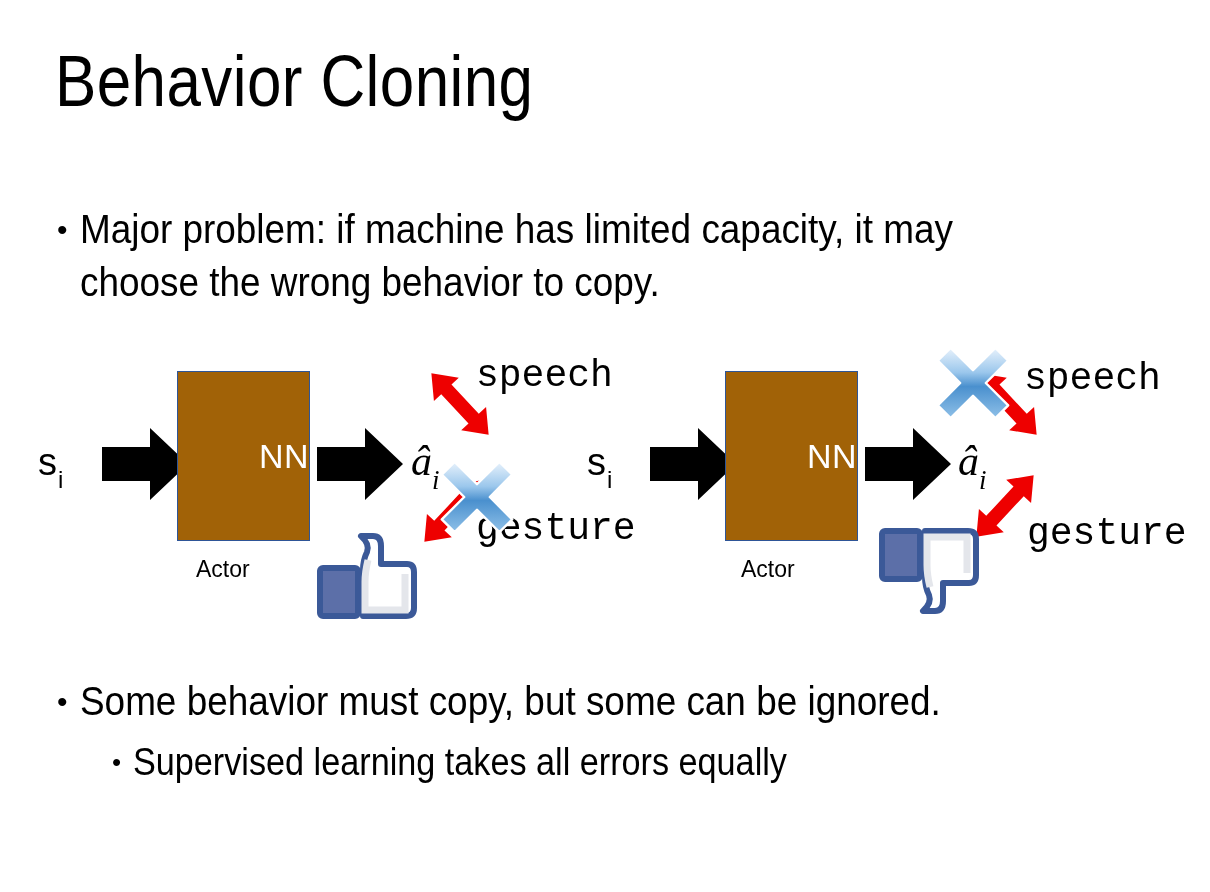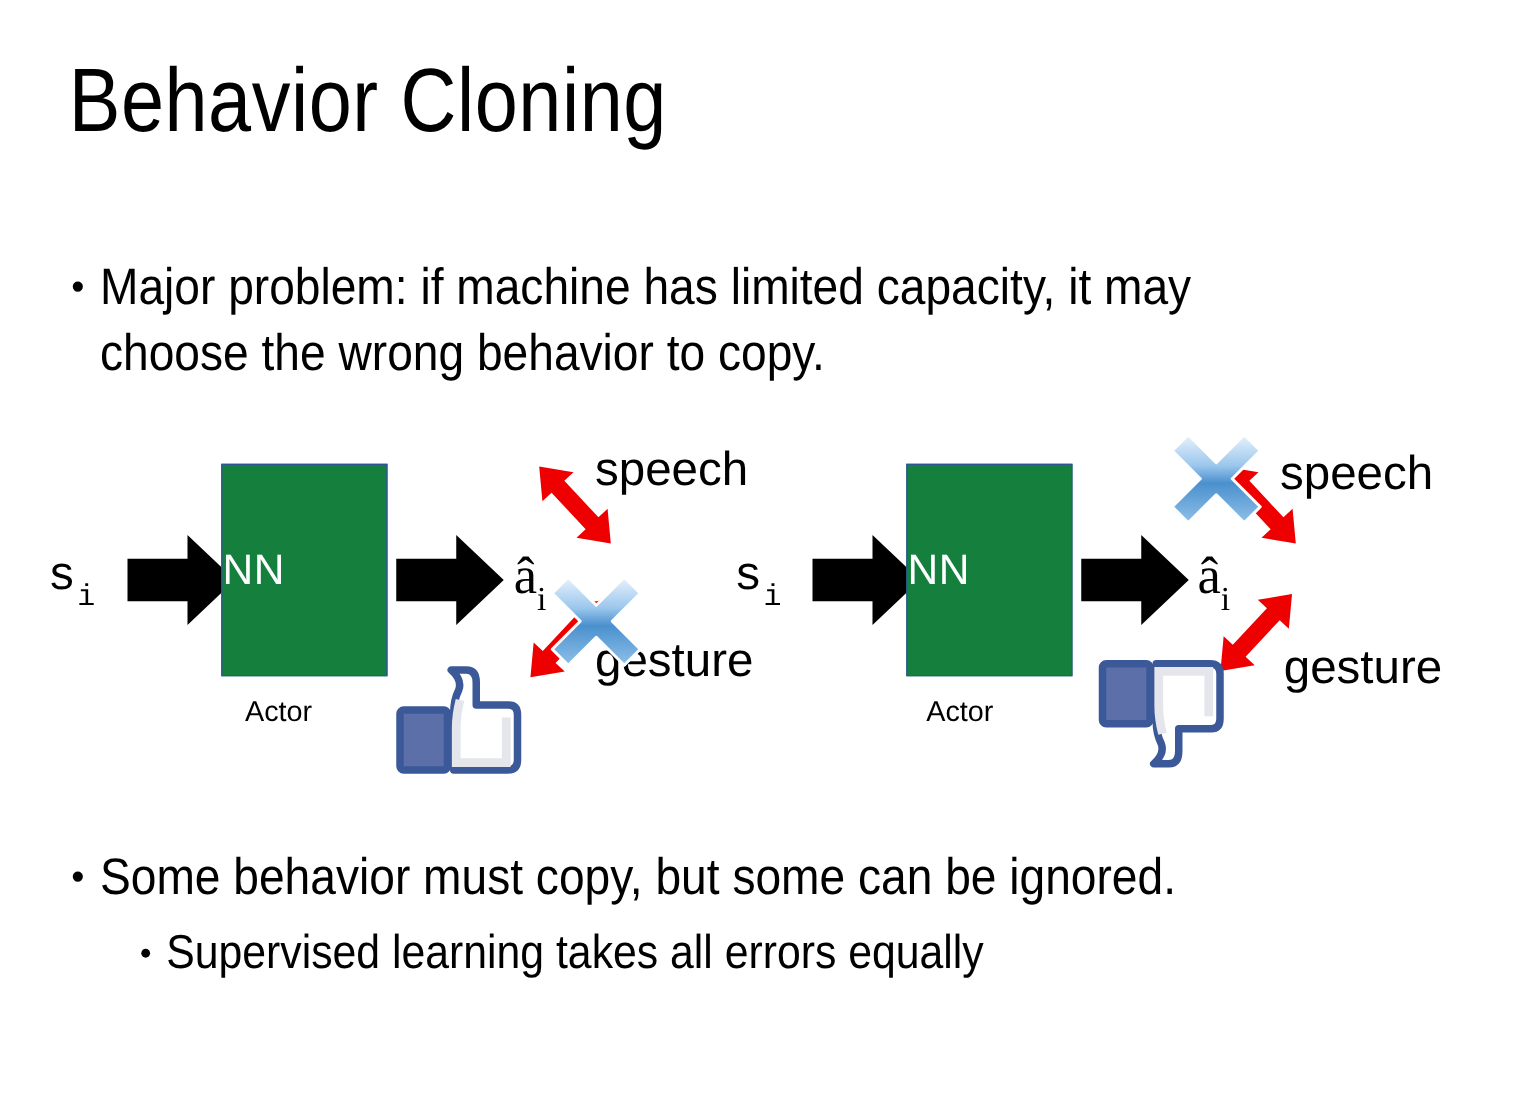--- a/index.html
+++ b/index.html
@@ -77,66 +77,67 @@
     top: 340px;
     width: 600px;
     height: 290px;
   }
   #diagram-left  { left: 10px; }
   #diagram-right { left: 565px; }
 
   .d-el { position: absolute; }
 
   .state-label {
-    font-family: Liberation Mono, monospace;
+    font-family: Liberation Sans, sans-serif;
     font-size: 38px;
     line-height: 1;
   }
   .state-label .sub {
     font-size: 24px;
     vertical-align: sub;
     position: relative;
     top: 4px;
     left: 1px;
   }
 
   .nn-box {
-    background: #15803d;
+    background: #a16207;
     border: 1px solid #2e5597;
     display: flex;
     align-items: center;
-    justify-content: flex-start;
+    justify-content: flex-end;
     color: #ffffff;
     font-family: "Liberation Sans", sans-serif;
     font-size: 34px;
     letter-spacing: 0.5px;
   }
 
   .actor-label {
     font-family: "Liberation Sans", sans-serif;
     font-size: 23px;
     line-height: 1;
     white-space: nowrap;
   }
 
   .ahat-label {
     font-family: "Liberation Serif", serif;
+    font-style: italic;
     font-size: 42px;
     line-height: 1;
     white-space: nowrap;
   }
   .ahat-label .sub {
     font-size: 27px;
     vertical-align: sub;
     position: relative;
     top: 5px;
   }
 
   .out-label {
-    font-family: Liberation Sans, sans-serif;
+    font-family: Liberation Mono, monospace;
     font-size: 38px;
     line-height: 1;
     white-space: nowrap;
   }
 
   svg { display: block; overflow: visible; }
 </style>
 </head>
 <body>
 

